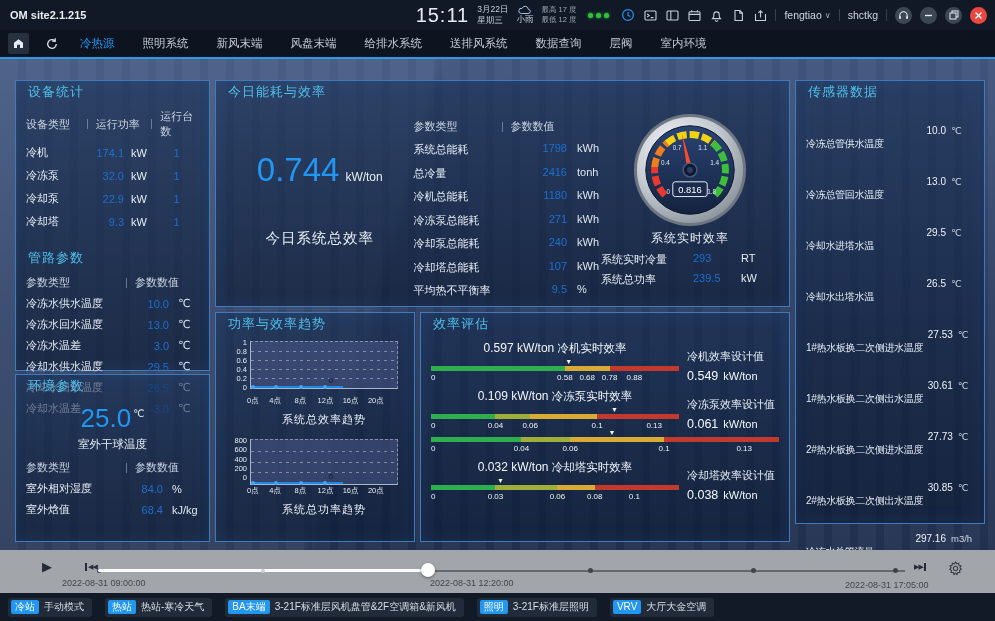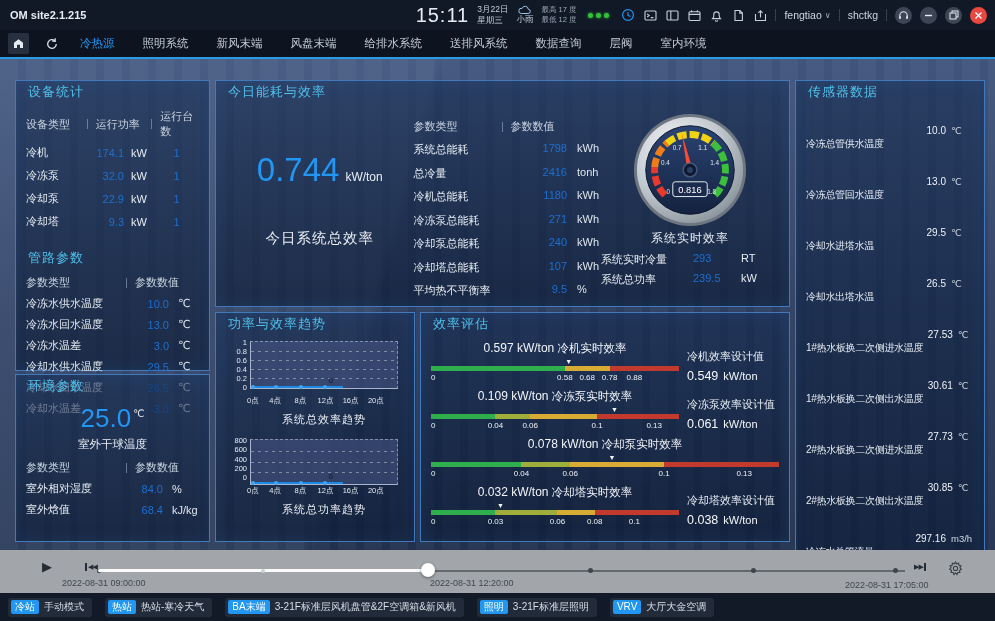--- a/index.html
+++ b/index.html
@@ -133,21 +133,21 @@
   .marker{position:absolute;top:-8px;transform:translateX(-50%);font-size:7px;color:#f4f7fa;}
   .ticks{position:relative;height:12px;font-size:8px;color:#eef2f7;}
   .ticks span{position:absolute;top:2px;transform:translateX(-50%);}
   .ticks span:first-child{transform:none;}
   .eval-right{width:100px;padding-left:8px;padding-top:8px;}
   .design-lbl{font-size:11px;color:#e6ecf3;white-space:nowrap;}
   .design-val{font-size:12.5px;color:#f4f7fa;margin-top:5px;}
   .design-val .du{font-size:11px;margin-left:5px;}
 
   
-  #panel-sensors{left:795px;top:21px;width:190px;height:540px;}
+  #panel-sensors{left:795px;top:21px;width:190px;height:444px;}
   .sens-row{display:flex;align-items:center;font-size:10px;margin-bottom:9px;}
   .sens-name{flex:1;white-space:nowrap;letter-spacing:-0.3px;margin-top:28px;}
   .sens-val{width:42px;text-align:right;color:#eef2f7;}
   .sens-unit{width:28px;padding-left:5px;color:#cfd8e2;font-size:9.5px;}
 
   
   .timeline{position:absolute;left:0;top:550px;width:995px;height:43px;background:#a2a6ab;}
   .play{position:absolute;left:42px;top:9px;font-size:13px;color:#262c35;}
   .skip{position:absolute;top:13px;display:flex;align-items:center;color:#262c35;font-size:7px;letter-spacing:-1px;}
   .skip .bar{width:2px;height:8px;background:#262c35;margin:0 1px;}
@@ -586,21 +586,20 @@
           </div>
         </div>
         <div class="eval-right">
           <div class="design-lbl">冷冻泵效率设计值</div>
           <div class="design-val"><span>0.061</span><span class="du">kW/ton</span></div>
         </div>
       </div>
 
       <div class="eval-row">
         <div class="eval-left">
-          <div class="eval-head"><span class="ev">0.078 kW/ton</span> <span>冷却泵实时效率</span></div>
           <div class="scalebar">
             <div class="seg sg" style="width:26%"></div>
             <div class="seg syg" style="width:14%"></div>
             <div class="seg sy" style="width:27%"></div>
             <div class="seg sr" style="width:33%"></div>
             <span class="marker" style="left:52%">▼</span>
           </div>
           <div class="ticks">
             <span>0</span>
               <span style="left:26%">0.04</span>

